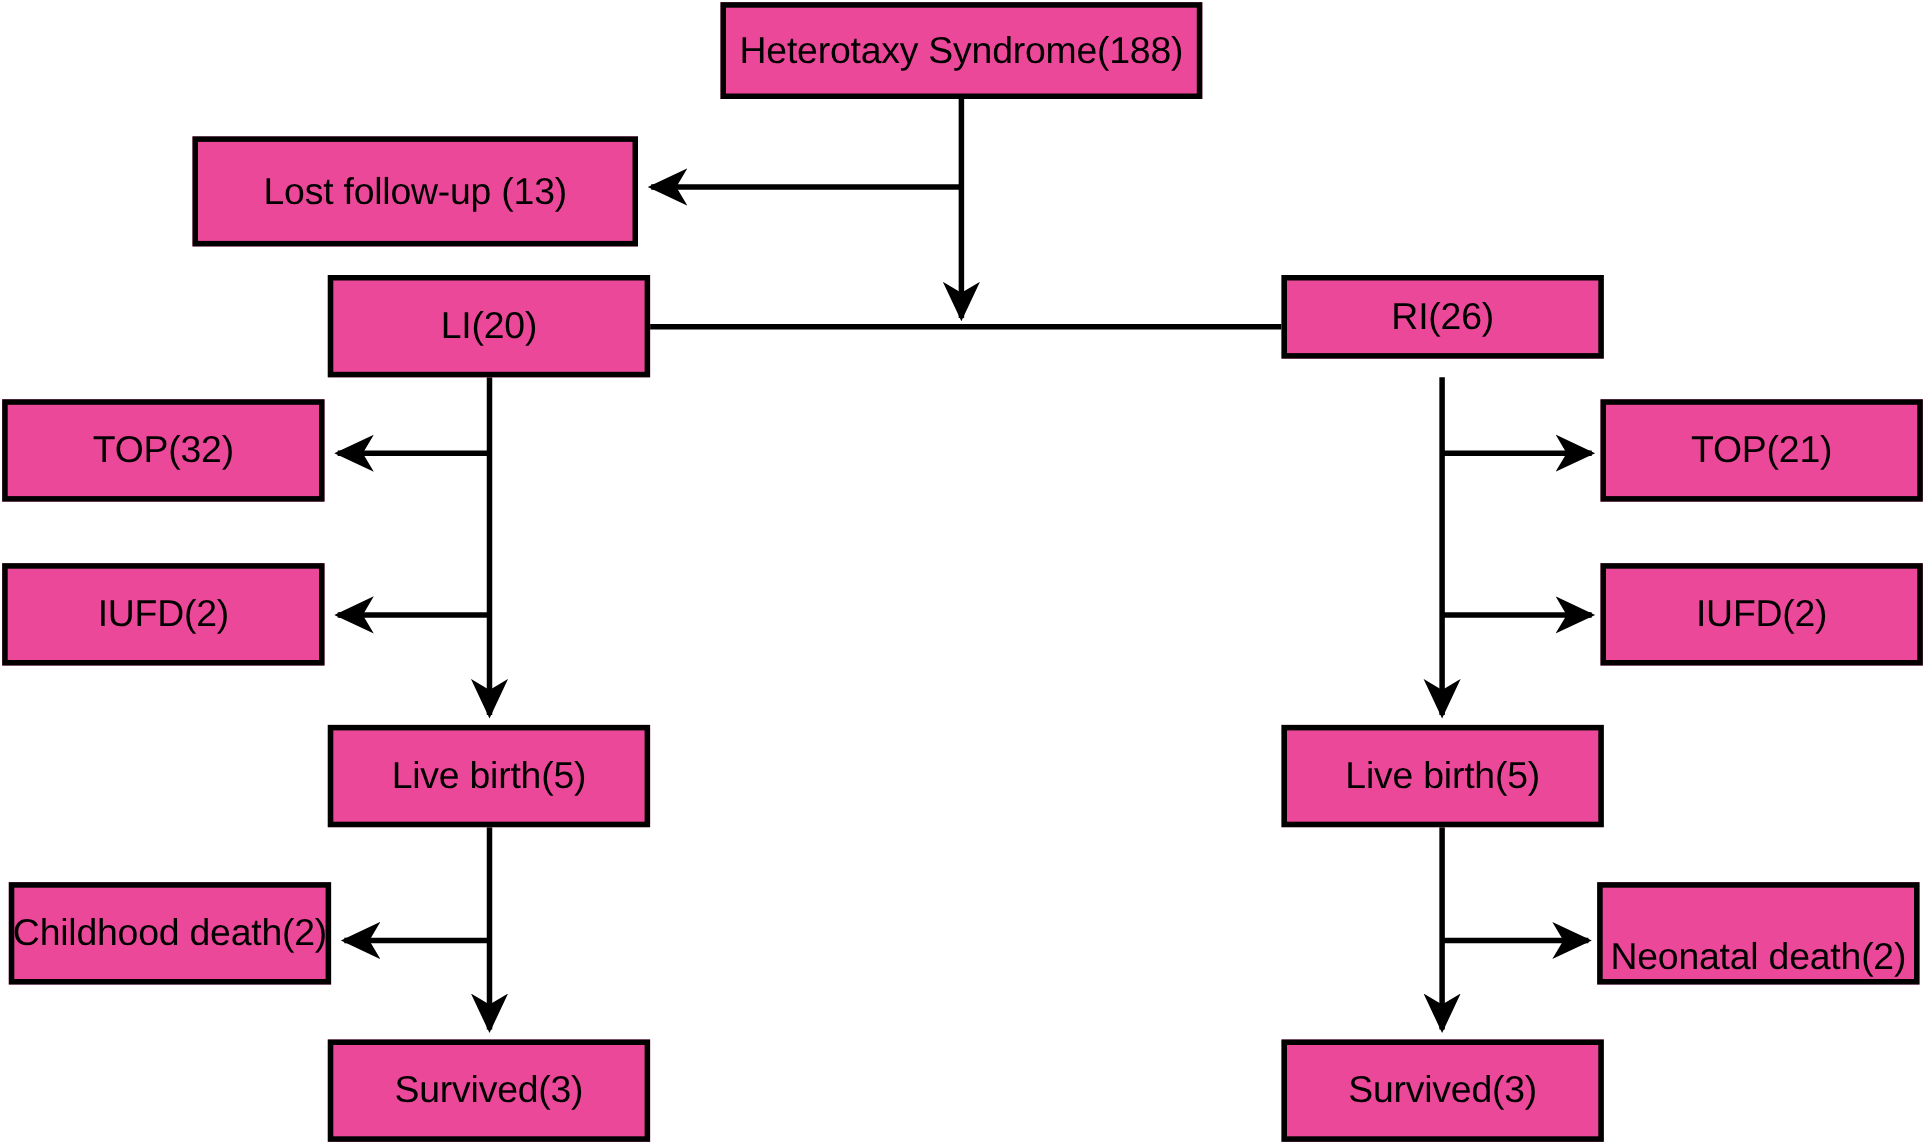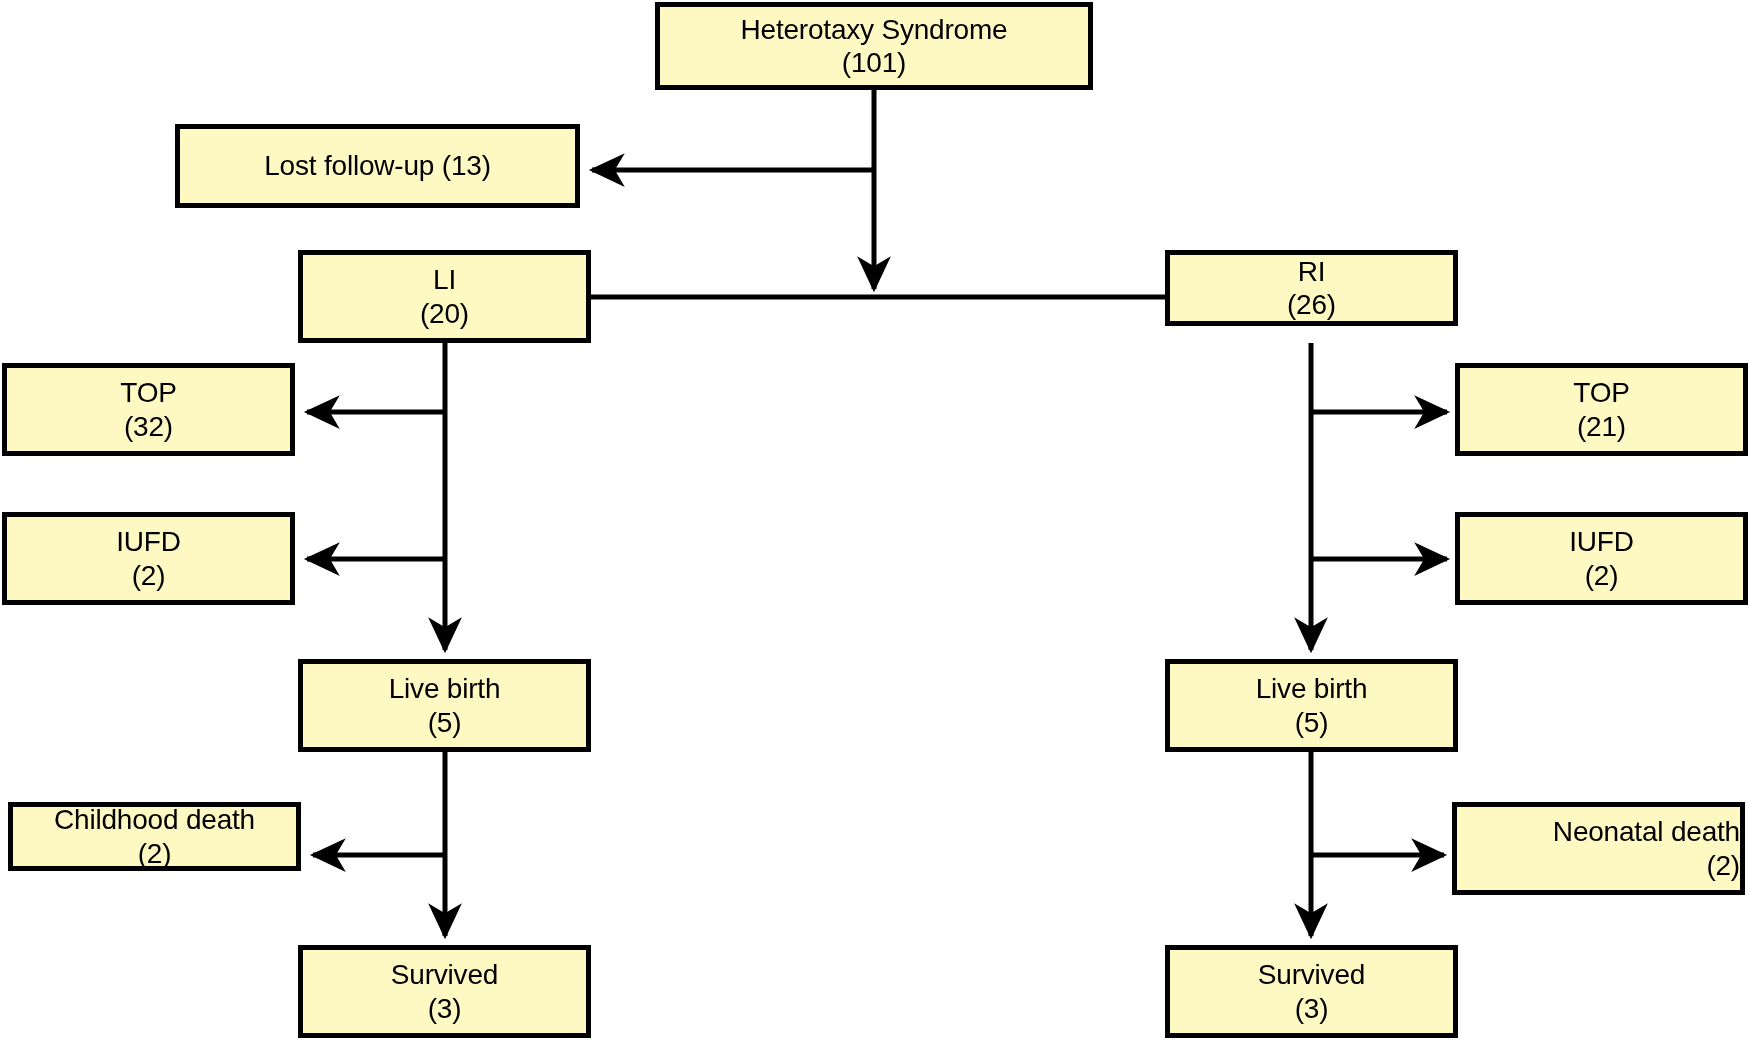--- a/index.html
+++ b/index.html
@@ -21,28 +21,27 @@
     position: absolute;
     left: 0;
     top: 0;
     width: 1750px;
     height: 1044px;
   }
   .node {
     position: absolute;
     box-sizing: border-box;
     border: 5px solid #000000;
-    background: #fef9c3;
+    background: #ec4899;
     display: flex;
-    flex-direction: column;
     align-items: center;
     justify-content: center;
     color: #000000;
     font-family: "Liberation Sans", sans-serif;
-    font-size: 28px;
+    font-size: 34px;
     line-height: 1.18;
     font-weight: 400;
     letter-spacing: -0.2px;
     z-index: 2;
   }
   .node .line1 { display: block; white-space: nowrap; }
   .node .line2 { display: block; white-space: nowrap; }
 </style>
 </head>
 <body>
@@ -105,23 +104,23 @@
     </g>
 
     <g>
       <path d="M 1311 855 L 1444 855" stroke="#000000" stroke-width="5" fill="none" marker-end="url(#arrow-end)"></path>
     </g>
   </svg>
 
   <div id="node-container">
       <div class="node" style="left: 655px; top: 2px; width: 438px; height: 88px;">
         <span class="line1">Heterotaxy Syndrome</span>
-        <span class="line2">(101)</span>
+        <span class="line2">(188)</span>
       </div>
-      <div class="node single" style="left: 175px; top: 124px; width: 405px; height: 84px;">
+      <div class="node single" style="left: 175px; top: 124px; width: 405px; height: 100px;">
         <span class="line1">Lost follow-up (13)</span>
       </div>
       <div class="node" style="left: 298px; top: 250px; width: 293px; height: 93px; justify-content: center;">
         <span class="line1">LI</span>
         <span class="line2">(20)</span>
       </div>
       <div class="node" style="left: 1165px; top: 250px; width: 293px; height: 76px;">
         <span class="line1">RI</span>
         <span class="line2">(26)</span>
       </div>
@@ -142,21 +141,21 @@
         <span class="line2">(2)</span>
       </div>
       <div class="node" style="left: 298px; top: 659px; width: 293px; height: 93px;">
         <span class="line1">Live birth</span>
         <span class="line2">(5)</span>
       </div>
       <div class="node" style="left: 1165px; top: 659px; width: 293px; height: 93px;">
         <span class="line1">Live birth</span>
         <span class="line2">(5)</span>
       </div>
-      <div class="node" style="left: 8px; top: 802px; width: 293px; height: 69px;">
+      <div class="node" style="left: 8px; top: 802px; width: 293px; height: 93px;">
         <span class="line1">Childhood death</span>
         <span class="line2">(2)</span>
       </div>
       <div class="node" style="left: 1452px; top: 802px; width: 293px; height: 93px; align-items: flex-end;">
         <span class="line1">Neonatal death</span>
         <span class="line2">(2)</span>
       </div>
       <div class="node" style="left: 298px; top: 945px; width: 293px; height: 93px;">
         <span class="line1">Survived</span>
         <span class="line2">(3)</span>

